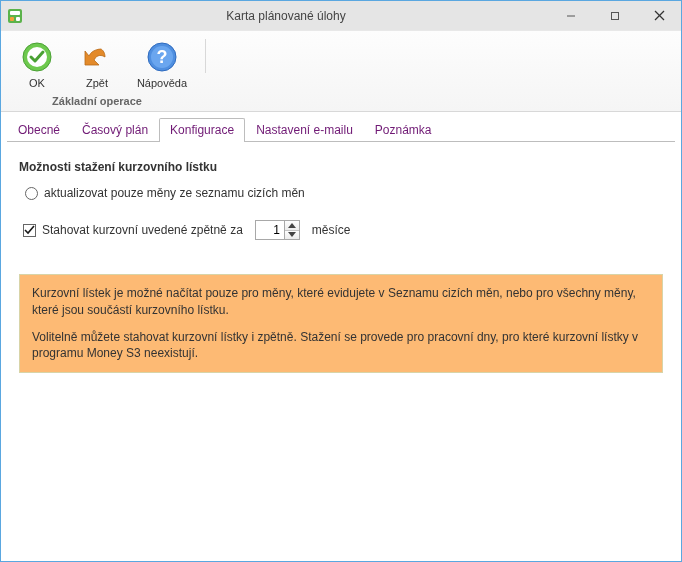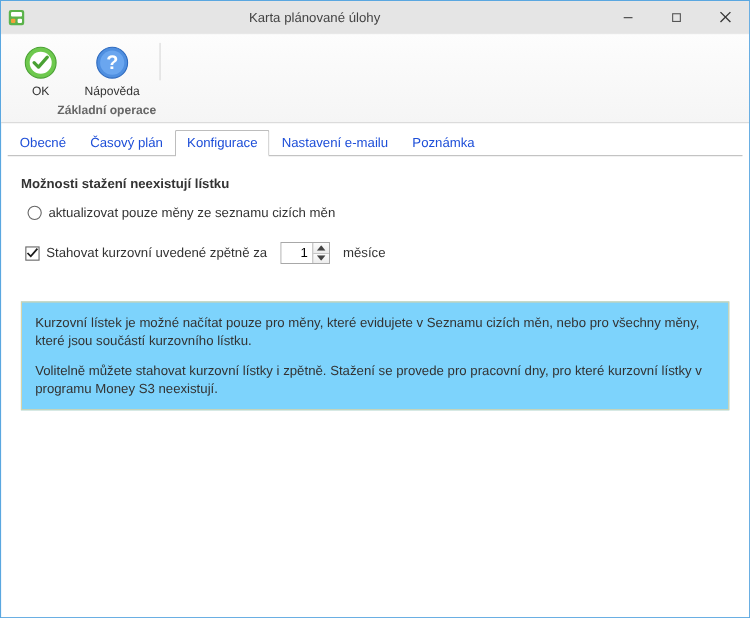--- a/index.html
+++ b/index.html
@@ -102,21 +102,21 @@
   }
   .tabs .baseline {
     position: absolute;
     left: 6px; right: 6px; bottom: 0;
     height: 1px;
     background: #bdbdbd;
   }
   .tab {
     padding: 4px 10px 5px 10px;
     font-size: 12px;
-    color: #1d4ed8;
+    color: #701a75;
     border: 1px solid transparent;
     border-bottom: none;
     position: relative;
     z-index: 1;
     cursor: default;
   }
   .tab.active {
     border-color: #bdbdbd;
     background: #fff;
     border-top-left-radius: 2px;
@@ -206,21 +206,21 @@
   .spinner .sp-btn {
     flex: 1;
     width: 14px;
     display: flex; align-items: center; justify-content: center;
     background: linear-gradient(#fdfdfd, #ececec);
   }
   .spinner .sp-btn:first-child { border-bottom: 1px solid #c4c4c4; }
 
   .info-box {
     margin-top: 34px;
-    background: #7dd3fc;
+    background: #fdba74;
     border: 1px solid #d8d4a8;
     padding: 10px 12px;
     font-size: 12px;
     color: #333;
     line-height: 1.4;
   }
   .info-box p { margin: 0 0 10px 0; }
   .info-box p:last-child { margin-bottom: 0; }
 </style>
 </head>
@@ -262,20 +262,28 @@
       <div class="ribbon-btn">
         <span class="icon-wrap">
           <svg width="32" height="32" viewBox="0 0 32 32">
             <circle cx="16" cy="16" r="14" fill="#6ec94e" stroke="#4aa134" stroke-width="1"></circle>
             <circle cx="16" cy="16" r="10" fill="#fff"></circle>
             <path d="M10 16 l4 4 l8 -9" fill="none" stroke="#4aa134" stroke-width="3" stroke-linecap="round" stroke-linejoin="round"></path>
           </svg>
         </span>
         <span class="lbl">OK</span>
       </div>
+      <div class="ribbon-btn">
+        <span class="icon-wrap">
+          <svg width="32" height="32" viewBox="0 0 32 32">
+            <path d="M20 8 C 20 8 11 8 8 15 L4 10 L4 24 L18 24 L13 19 C 16 13 21 14 24 16 C 24 10 20 8 20 8 Z" fill="#e38a2a" stroke="#b96a17" stroke-width="0.8"></path>
+          </svg>
+        </span>
+        <span class="lbl">Zpět</span>
+      </div>
       <div class="ribbon-btn" style="width:66px">
         <span class="icon-wrap">
           <svg width="32" height="32" viewBox="0 0 32 32">
             <circle cx="16" cy="16" r="14" fill="#4f8fe0" stroke="#2f6bbf" stroke-width="1"></circle>
             <circle cx="16" cy="16" r="11" fill="#6aa6ef"></circle>
             <text x="16" y="22" text-anchor="middle" font-size="18" font-weight="bold" fill="#fff" font-family="Arial">?</text>
           </svg>
         </span>
         <span class="lbl">Nápověda</span>
       </div>
@@ -288,21 +296,21 @@
 <div class="tabs">
   <div class="baseline"></div>
   <div class="tab">Obecné</div>
   <div class="tab">Časový plán</div>
   <div class="tab active">Konfigurace</div>
   <div class="tab">Nastavení e-mailu</div>
   <div class="tab">Poznámka</div>
 </div>
 
 <div class="content">
-  <div class="section-title">Možnosti stažení neexistují lístku</div>
+  <div class="section-title">Možnosti stažení kurzovního lístku</div>
 
   <div class="radio-group">
     <label class="radio-row">
       <span class="radio"></span>
       <span>aktualizovat pouze měny ze seznamu cizích měn</span>
     </label>
   </div>
 
   <div class="check-row">
     <span class="checkbox checked">

